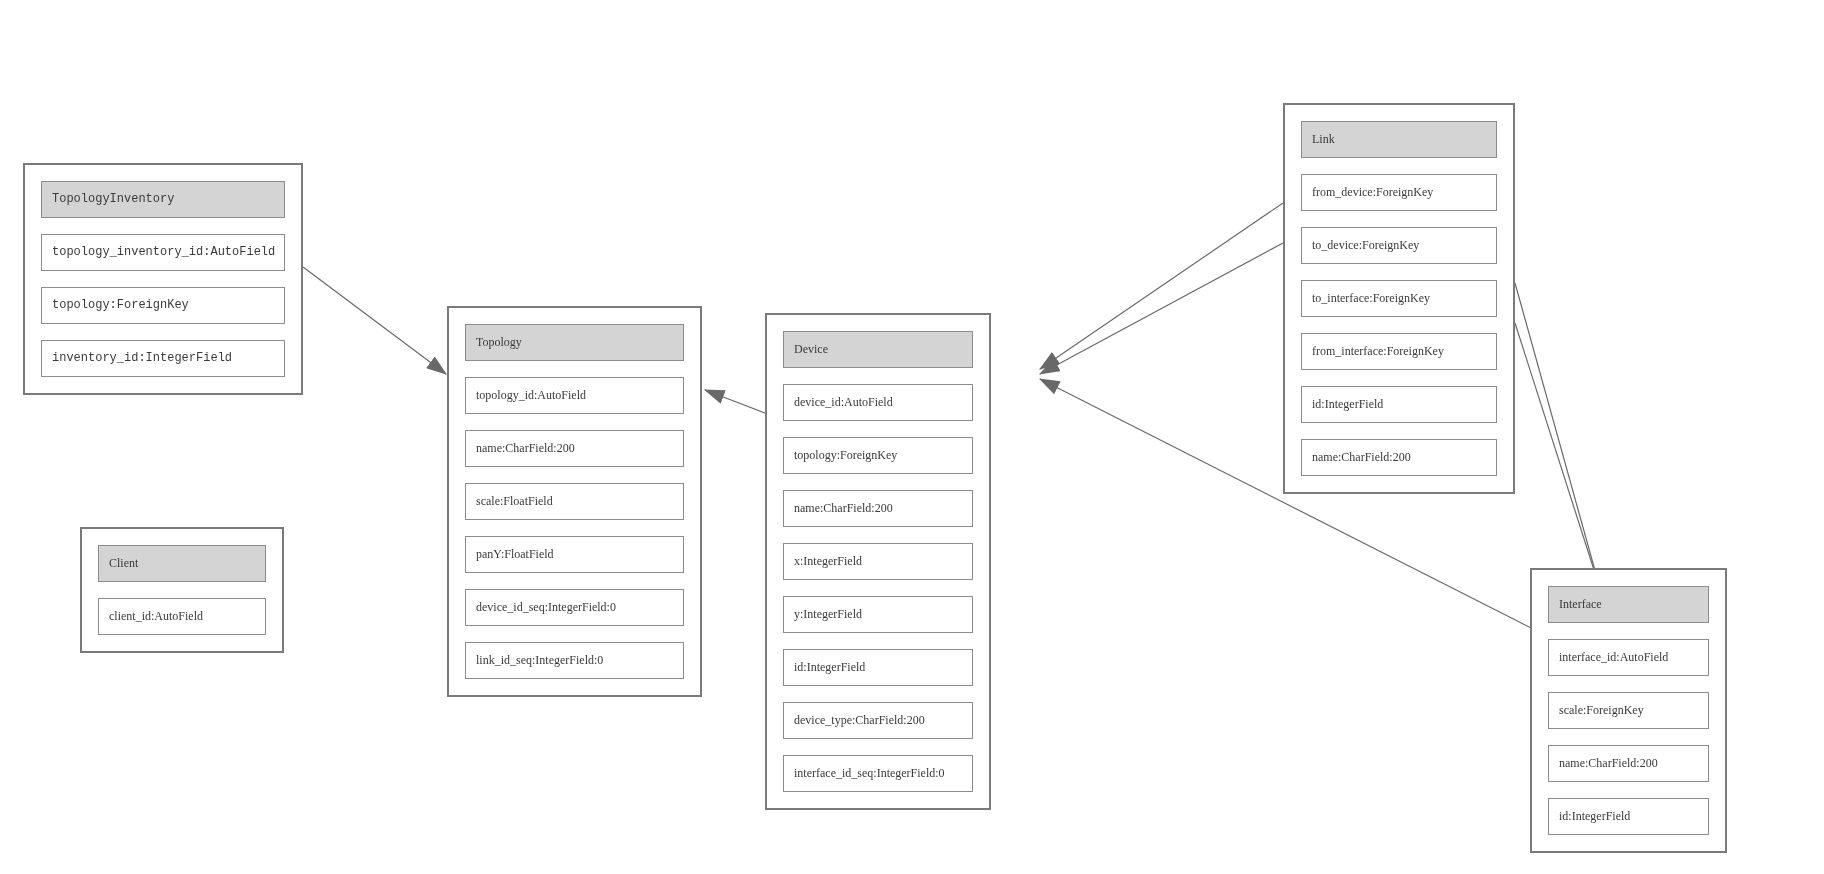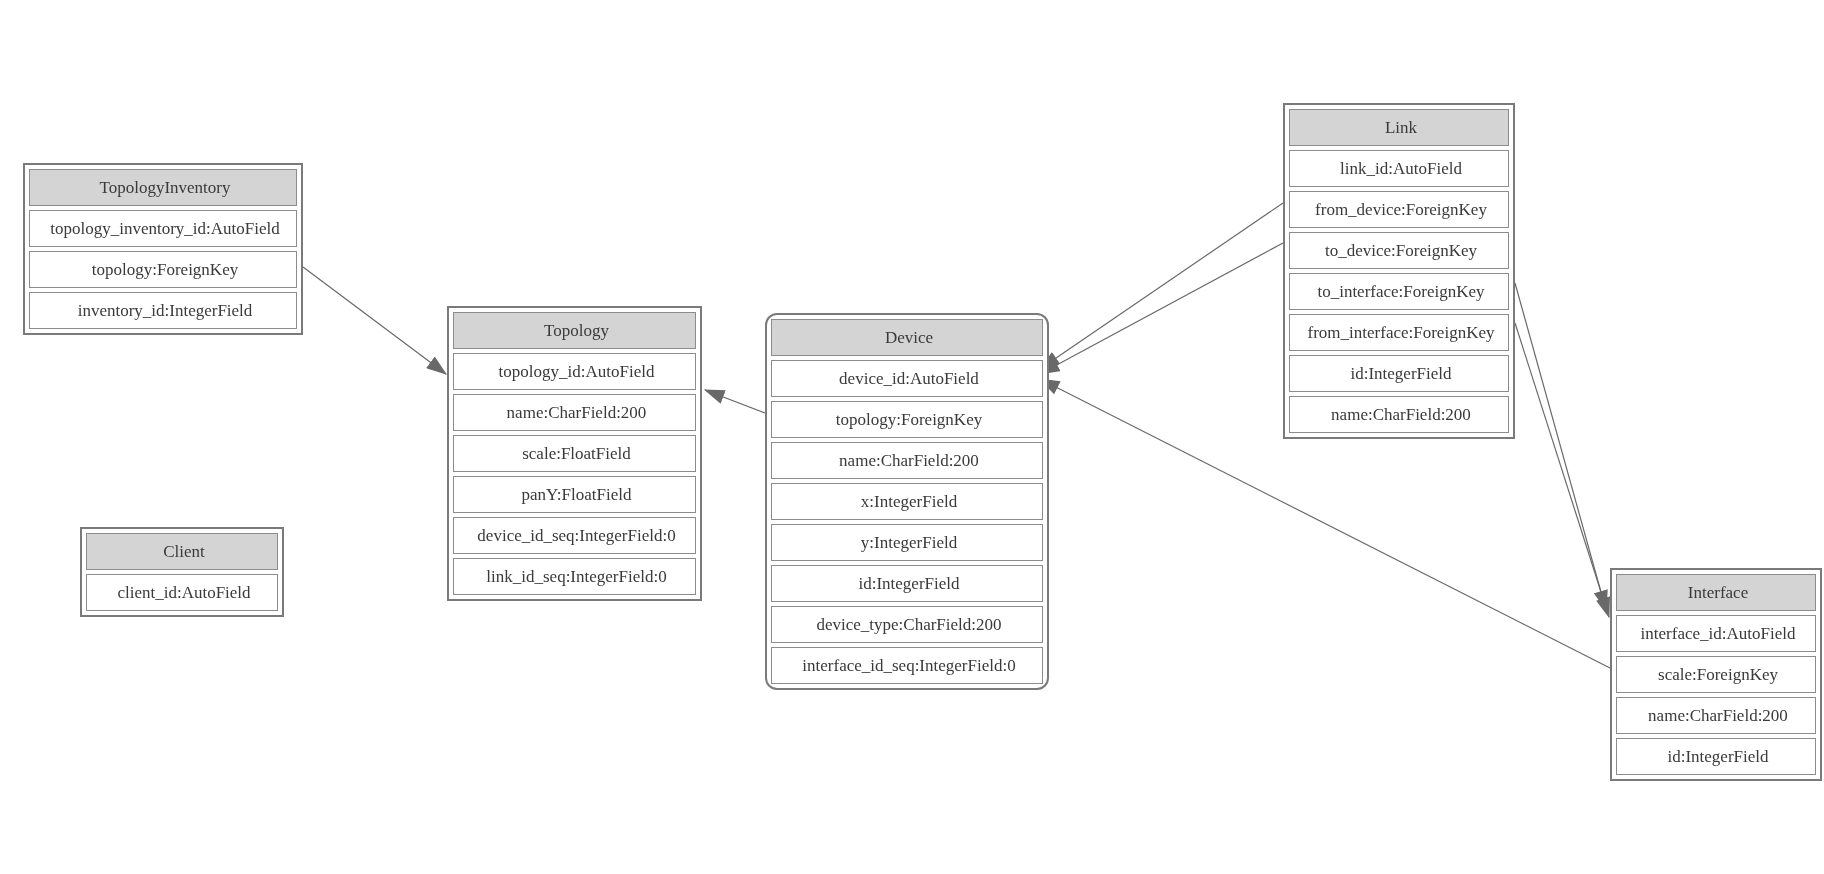--- a/index.html
+++ b/index.html
@@ -34,29 +34,28 @@
     position: absolute;
     background: var(--bg);
     border: 2px solid var(--outer-border);
     box-sizing: border-box;
     z-index: 2;
   }
   .ehead, .erow {
     box-sizing: border-box;
     height: 37px;
     line-height: 35px;
-    margin: 4px;
+    margin: 16px;
     border: 1px solid var(--inner-border);
     padding: 0 6px 0 10px;
-    font-size: 17px;
+    font-size: 12px;
     color: var(--text-color);
     white-space: nowrap;
     overflow: hidden;
     background: var(--bg);
-    text-align: center;
   }
   .ehead {
     background: var(--header-fill);
   }
   .relation-line {
     stroke: var(--line-color);
     stroke-width: 1.2;
     fill: none;
   }
 </style>
@@ -72,60 +71,59 @@
     </defs>
   <line x1="303" y1="267" x2="446" y2="374" class="relation-line" marker-end="url(#arrow)"></line>
       <line x1="765" y1="413" x2="705" y2="390" class="relation-line" marker-end="url(#arrow)"></line>
       <line x1="1283" y1="203" x2="1040" y2="369" class="relation-line" marker-end="url(#arrow)"></line>
       <line x1="1283" y1="243" x2="1040" y2="374" class="relation-line" marker-end="url(#arrow)"></line>
       <line x1="1610" y1="668" x2="1040" y2="379" class="relation-line" marker-end="url(#arrow)"></line>
       <line x1="1515" y1="283" x2="1606" y2="610" class="relation-line" marker-end="url(#arrow)"></line>
       <line x1="1515" y1="323" x2="1609" y2="617" class="relation-line" marker-end="url(#arrow)"></line>
     </svg>
 
-<div class="etable" style="left: 23px; top: 163px; width: 280px;">
+<div class="etable" style="left: 23px; top: 163px; width: 280px; font-family: Liberation Mono, monospace;">
       <div class="ehead">TopologyInventory</div>
       <div class="erow">topology_inventory_id:AutoField</div>
       <div class="erow">topology:ForeignKey</div>
       <div class="erow">inventory_id:IntegerField</div>
     </div>
     <div class="etable" style="left: 447px; top: 306px; width: 255px;">
       <div class="ehead">Topology</div>
       <div class="erow">topology_id:AutoField</div>
       <div class="erow">name:CharField:200</div>
       <div class="erow">scale:FloatField</div>
       <div class="erow">panY:FloatField</div>
       <div class="erow">device_id_seq:IntegerField:0</div>
       <div class="erow">link_id_seq:IntegerField:0</div>
     </div>
     <div class="etable" style="left: 80px; top: 527px; width: 204px;">
       <div class="ehead">Client</div>
       <div class="erow">client_id:AutoField</div>
     </div>
-    <div class="etable" style="left: 765px; top: 313px; width: 284px; border-radius: 12px;">
+    <div class="etable" style="left: 765px; top: 313px; width: 226px;">
       <div class="ehead">Device</div>
       <div class="erow">device_id:AutoField</div>
       <div class="erow">topology:ForeignKey</div>
       <div class="erow">name:CharField:200</div>
       <div class="erow">x:IntegerField</div>
       <div class="erow">y:IntegerField</div>
       <div class="erow">id:IntegerField</div>
       <div class="erow">device_type:CharField:200</div>
       <div class="erow">interface_id_seq:IntegerField:0</div>
     </div>
     <div class="etable" style="left: 1283px; top: 103px; width: 232px;">
       <div class="ehead">Link</div>
-      <div class="erow">link_id:AutoField</div>
       <div class="erow">from_device:ForeignKey</div>
       <div class="erow">to_device:ForeignKey</div>
       <div class="erow">to_interface:ForeignKey</div>
       <div class="erow">from_interface:ForeignKey</div>
       <div class="erow">id:IntegerField</div>
       <div class="erow">name:CharField:200</div>
     </div>
-    <div class="etable" style="left: 1610px; top: 568px; width: 212px;">
+    <div class="etable" style="left: 1530px; top: 568px; width: 197px;">
       <div class="ehead">Interface</div>
       <div class="erow">interface_id:AutoField</div>
       <div class="erow">scale:ForeignKey</div>
       <div class="erow">name:CharField:200</div>
       <div class="erow">id:IntegerField</div>
     </div>
   </div>
 
 </body></html>

